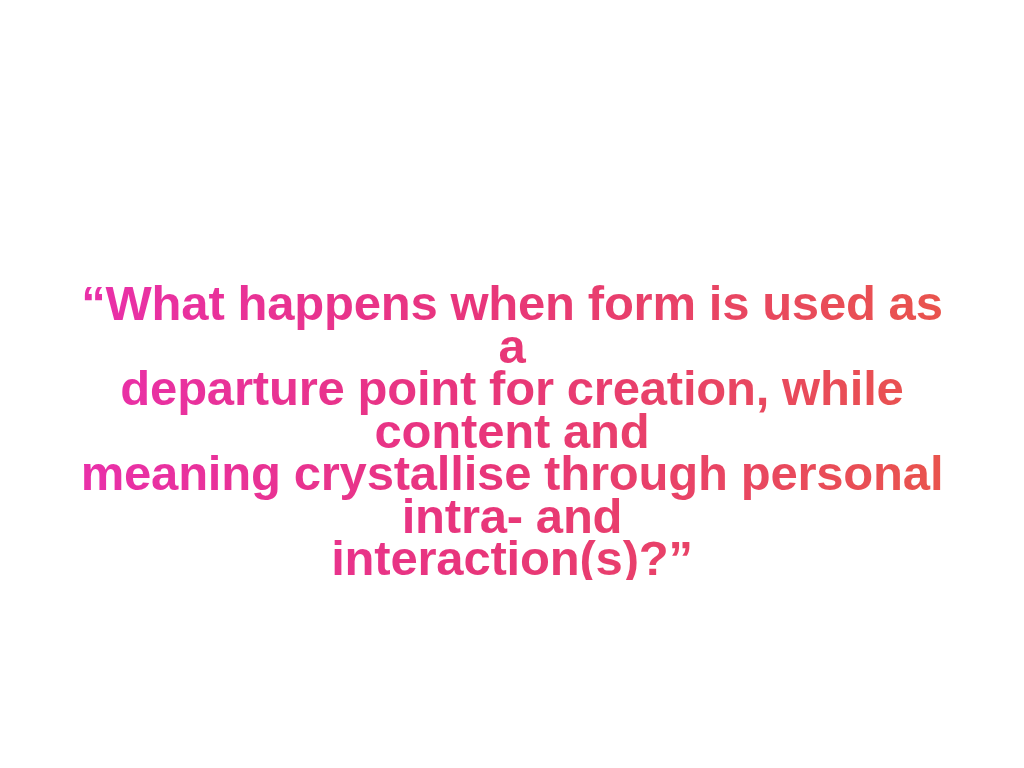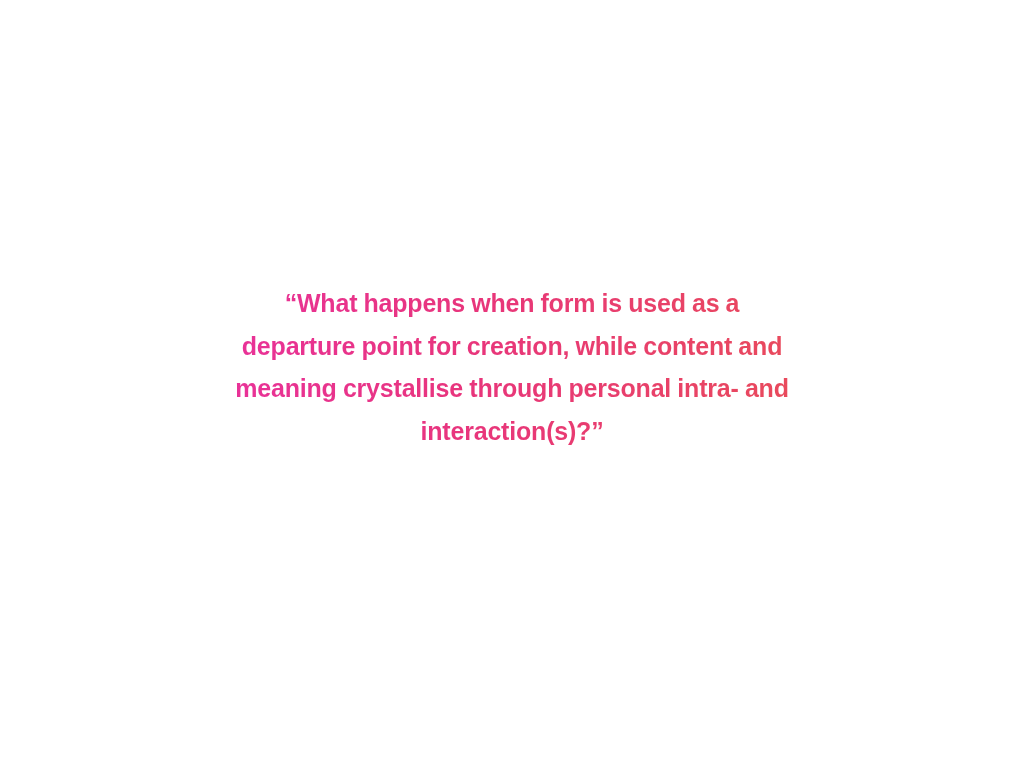--- a/index.html
+++ b/index.html
@@ -29,21 +29,21 @@
     position: absolute;
     left: 62px;
     top: 282px;
     width: 900px;
     text-align: center;
   }
 
   #quote-text {
     margin: 0;
     font-family: "Liberation Sans", "DejaVu Sans", sans-serif;
-    font-size: 25px;
+    font-size: 49px;
     font-weight: bold;
     line-height: 42.5px;
     letter-spacing: -0.2px;
     word-spacing: -0.5px;
     text-align: center;
     white-space: pre-line;
 
     
     background-image: linear-gradient(
         90deg,

